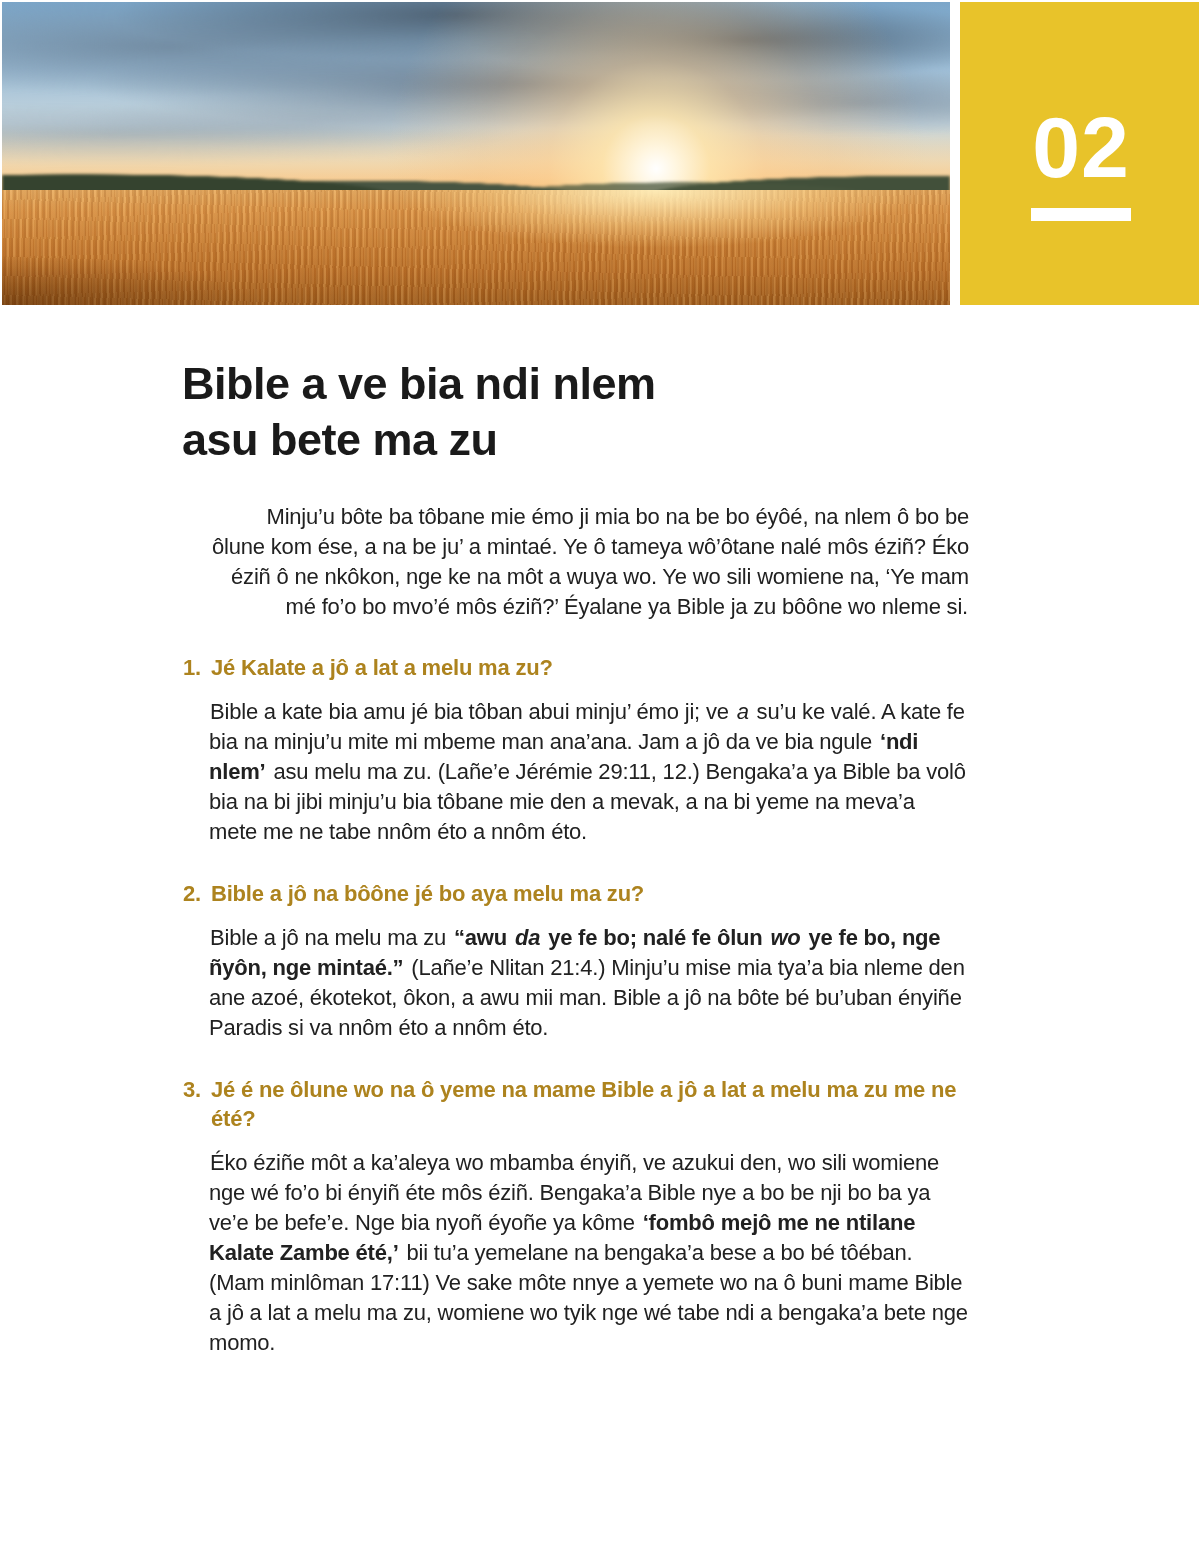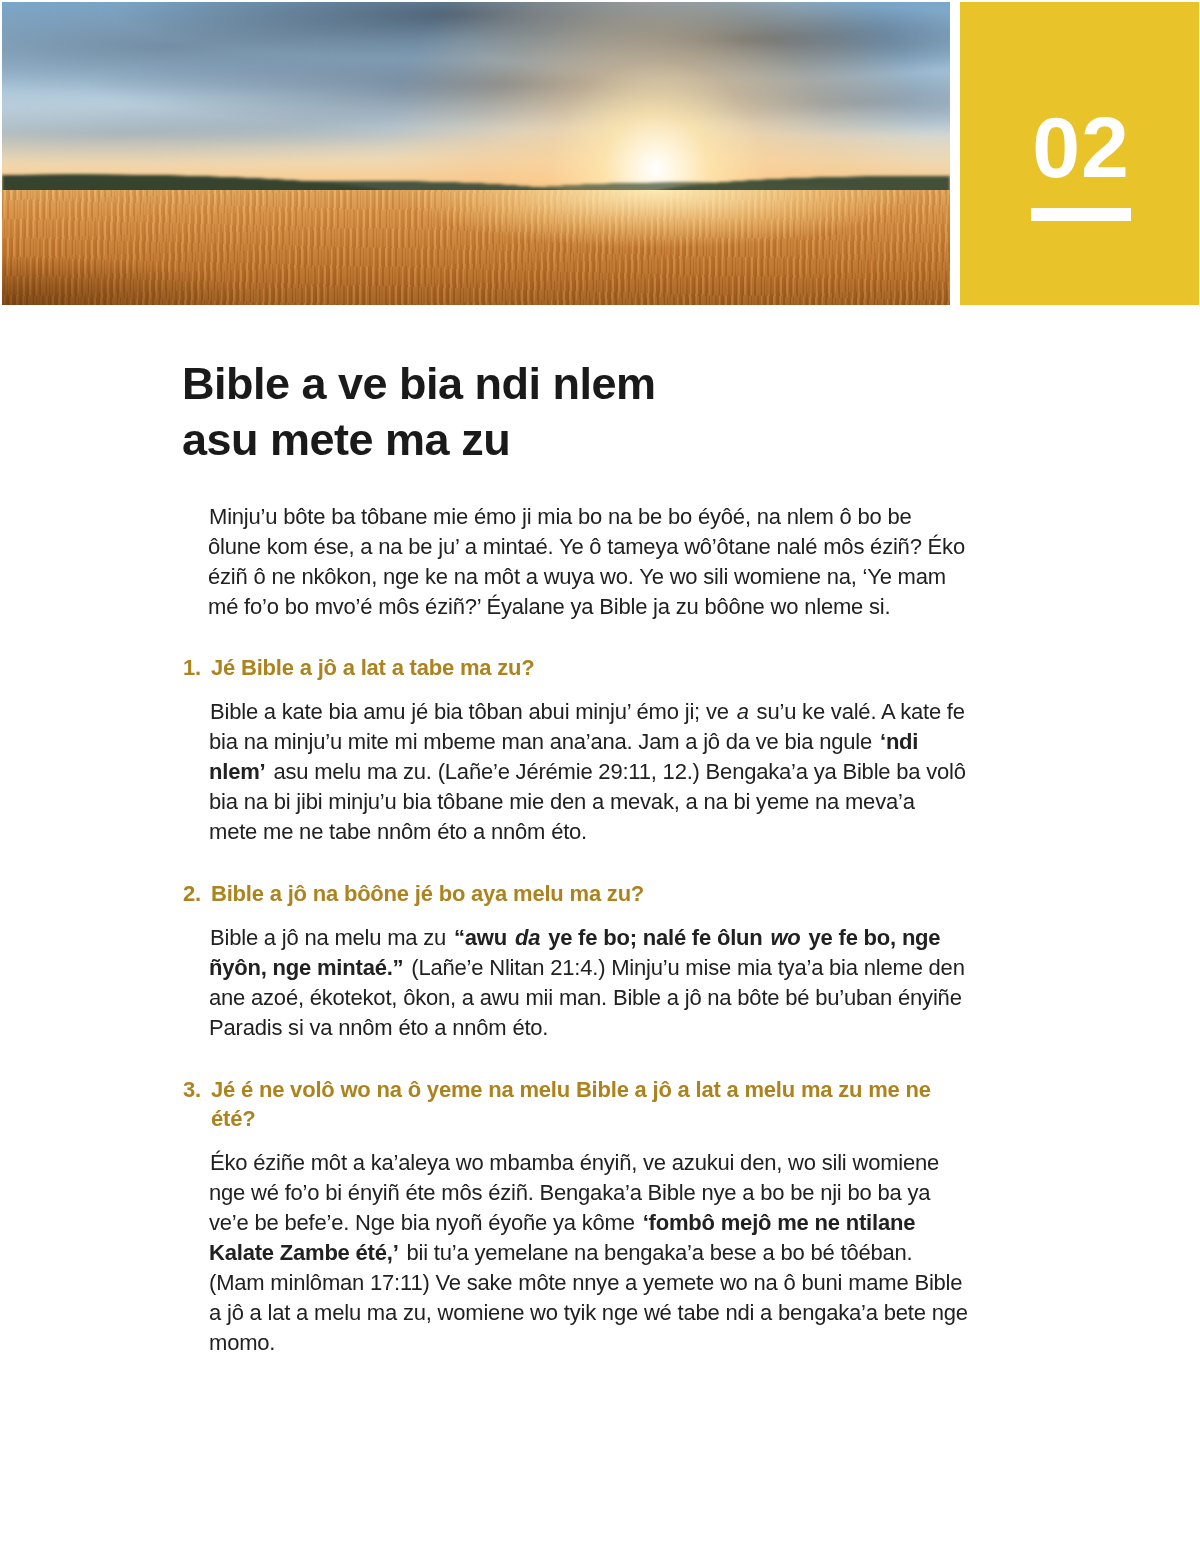--- a/index.html
+++ b/index.html
@@ -46,21 +46,21 @@
   .badge{position:absolute;left:958px;top:0;width:242px;height:303px;background:var(--yellow);
     display:flex;flex-direction:column;align-items:center;justify-content:center;padding-top:18px;}
   .lesson-number{font-size:86px;font-weight:700;color:#ffffff;line-height:1;letter-spacing:1px;}
   .lesson-underline{width:100px;height:13px;background:#ffffff;margin-top:17px;}
 
   
   .content{position:absolute;top:303px;left:16px;right:0;padding:50px 232px 0 162px;}
   .title{font-size:45px;line-height:56px;font-weight:700;color:#1a1a1a;letter-spacing:-0.5px;margin-bottom:32px;}
   .intro, .para{font-size:22px;line-height:30px;letter-spacing:-0.2px;color:var(--ink);}
   .para{margin-left:27px;}
-  .intro{margin-left:27px;}
+  .intro{margin-left:27px;text-align:right;}
   section{margin-top:27px;}
   .question{display:flex;font-size:22px;line-height:29px;font-weight:700;color:var(--gold);letter-spacing:-0.2px;margin-bottom:12px;}
   .q-num{flex:0 0 28px;}
   .q-text{flex:1;}
 </style>
 </head>
 <body>
 
 <div class="page">
 
@@ -71,42 +71,42 @@
     <div class="field"></div>
   </div>
 
   <div class="badge">
     <div class="lesson-number">02</div>
     <div class="lesson-underline"></div>
   </div>
 
   <div class="content">
 
-    <h1 class="title"><span>Bible a ve bia ndi nlem</span><br><span>asu mete ma zu</span></h1>
+    <h1 class="title"><span>Bible a ve bia ndi nlem</span><br><span>asu bete ma zu</span></h1>
 
     <p class="intro"><span>Minju’u bôte ba tôbane mie émo ji mia bo na be bo éyôé, na nlem ô bo be ôlune kom ése, a na be ju’ a mintaé. Ye ô tameya wô’ôtane nalé môs éziñ? Éko éziñ ô ne nkôkon, nge ke na môt a wuya wo. Ye wo sili womiene na, ‘Ye mam mé fo’o bo mvo’é môs éziñ?’ Éyalane ya Bible ja zu bôône wo nleme si.</span></p>
 
     <section>
       <h2 class="question">
         <span class="q-num">1.</span>
-        <span class="q-text">Jé Bible a jô a lat a tabe ma zu?</span>
+        <span class="q-text">Jé Kalate a jô a lat a melu ma zu?</span>
       </h2>
       <p class="para"><span>Bible a kate bia amu jé bia tôban abui minju’ émo ji; ve </span><span style="font-style: italic;">a</span><span> su’u ke valé. A kate fe bia na minju’u mite mi mbeme man ana’ana. Jam a jô da ve bia ngule </span><span style="font-weight: 700;">‘ndi nlem’</span><span> asu melu ma zu. (Lañe’e Jérémie 29:11, 12.) Bengaka’a ya Bible ba volô bia na bi jibi minju’u bia tôbane mie den a mevak, a na bi yeme na meva’a mete me ne tabe nnôm éto a nnôm éto.</span></p>
     </section>
 
     <section>
       <h2 class="question">
         <span class="q-num">2.</span>
         <span class="q-text">Bible a jô na bôône jé bo aya melu ma zu?</span>
       </h2>
       <p class="para"><span>Bible a jô na melu ma zu </span><span style="font-weight: 700;">“awu </span><span style="font-weight: 700; font-style: italic;">da</span><span style="font-weight: 700;"> ye fe bo; nalé fe ôlun </span><span style="font-weight: 700; font-style: italic;">wo</span><span style="font-weight: 700;"> ye fe bo, nge ñyôn, nge mintaé.”</span><span> (Lañe’e Nlitan 21:4.) Minju’u mise mia tya’a bia nleme den ane azoé, ékotekot, ôkon, a awu mii man. Bible a jô na bôte bé bu’uban ényiñe Paradis si va nnôm éto a nnôm éto.</span></p>
     </section>
 
     <section>
       <h2 class="question">
         <span class="q-num">3.</span>
-        <span class="q-text">Jé é ne volô wo na ô yeme na melu Bible a jô a lat a melu ma zu me ne été?</span>
+        <span class="q-text">Jé é ne ôlune wo na ô yeme na mame Bible a jô a lat a melu ma zu me ne été?</span>
       </h2>
       <p class="para"><span>Éko éziñe môt a ka’aleya wo mbamba ényiñ, ve azukui den, wo sili womiene nge wé fo’o bi ényiñ éte môs éziñ. Bengaka’a Bible nye a bo be nji bo ba ya ve’e be befe’e. Nge bia nyoñ éyoñe ya kôme </span><span style="font-weight: 700;">‘fombô mejô me ne ntilane Kalate Zambe été,’</span><span> bii tu’a yemelane na bengaka’a bese a bo bé tôéban. (Mam minlôman 17:11) Ve sake môte nnye a yemete wo na ô buni mame Bible a jô a lat a melu ma zu, womiene wo tyik nge wé tabe ndi a bengaka’a bete nge momo.</span></p>
     </section>
 
   </div>
 </div>
 
 </body></html>

